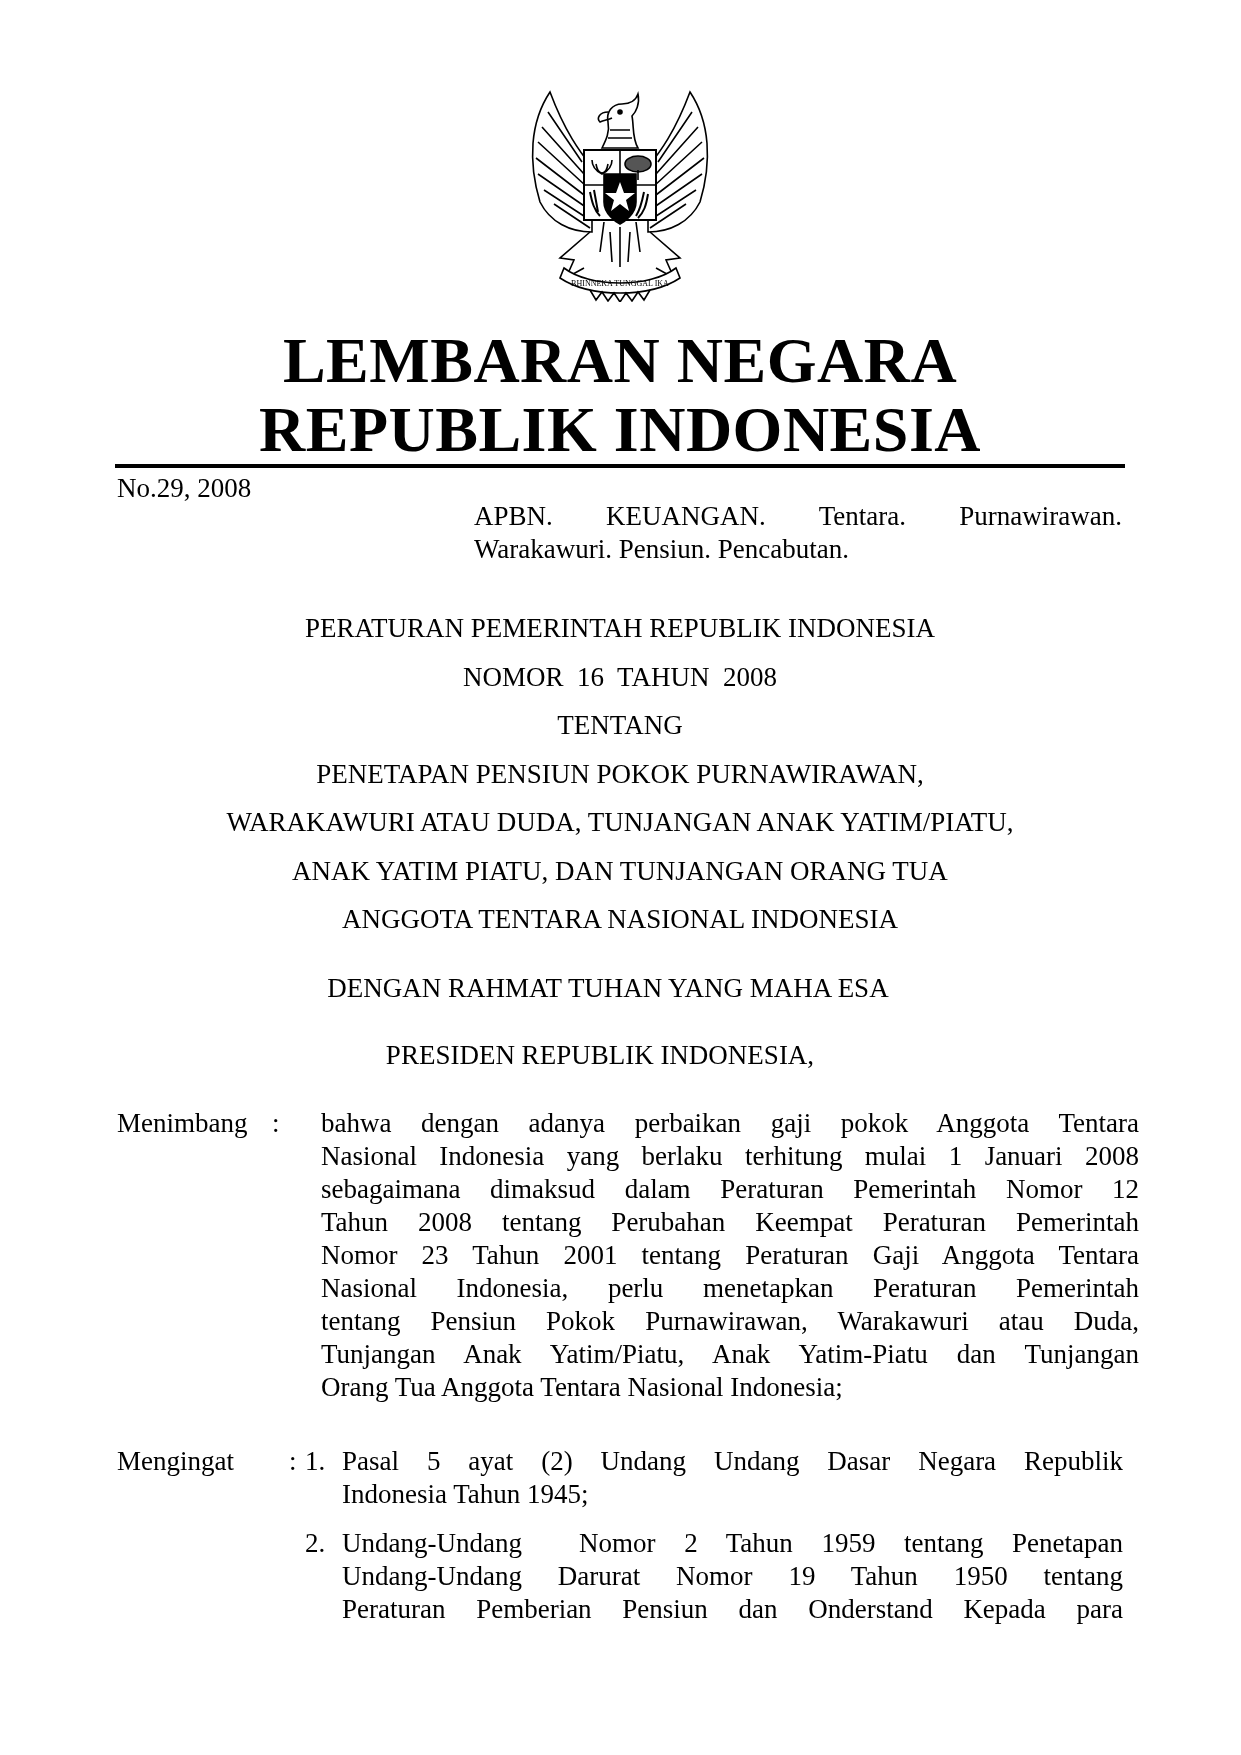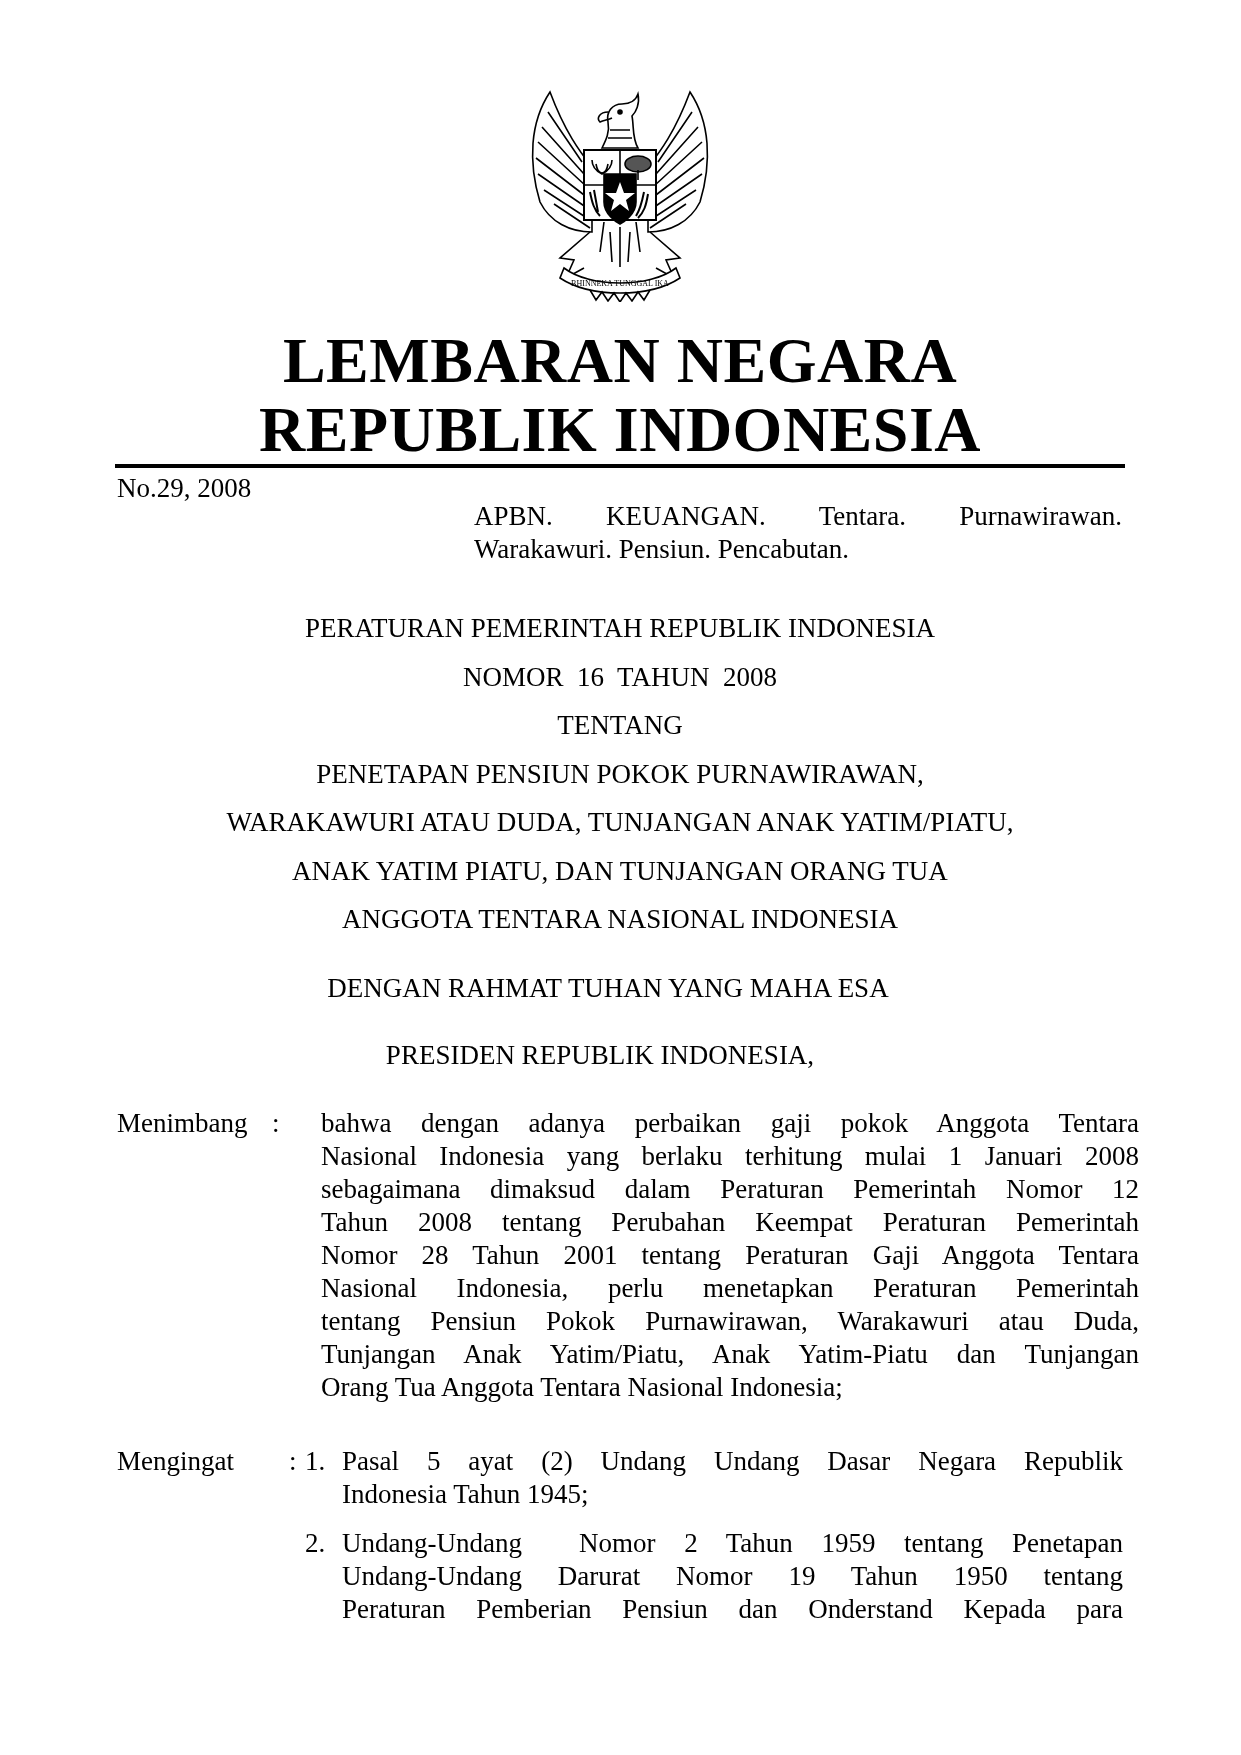--- a/index.html
+++ b/index.html
@@ -112,21 +112,21 @@
 <div class="opening op2">PRESIDEN REPUBLIK INDONESIA,</div>
 
 <div class="section menimbang">
   <span class="sec-label">Menimbang</span>
   <span class="sec-colon">:</span>
   <div class="sec-body">
     <span>bahwa dengan adanya perbaikan gaji pokok Anggota Tentara</span>
     <span>Nasional Indonesia yang berlaku terhitung mulai 1 Januari 2008</span>
     <span>sebagaimana dimaksud dalam Peraturan Pemerintah Nomor 12</span>
     <span>Tahun 2008 tentang Perubahan Keempat Peraturan Pemerintah</span>
-    <span>Nomor 28 Tahun 2001 tentang Peraturan Gaji Anggota Tentara</span>
+    <span>Nomor 23 Tahun 2001 tentang Peraturan Gaji Anggota Tentara</span>
     <span>Nasional Indonesia, perlu menetapkan Peraturan Pemerintah</span>
     <span>tentang Pensiun Pokok Purnawirawan, Warakawuri atau Duda,</span>
     <span>Tunjangan Anak Yatim/Piatu, Anak Yatim-Piatu dan Tunjangan</span>
     <span class="last">Orang Tua Anggota Tentara Nasional Indonesia;</span>
   </div>
 </div>
 
 <div class="section mengingat">
   <span class="sec-label">Mengingat</span>
   <span class="sec-colon">:</span>

